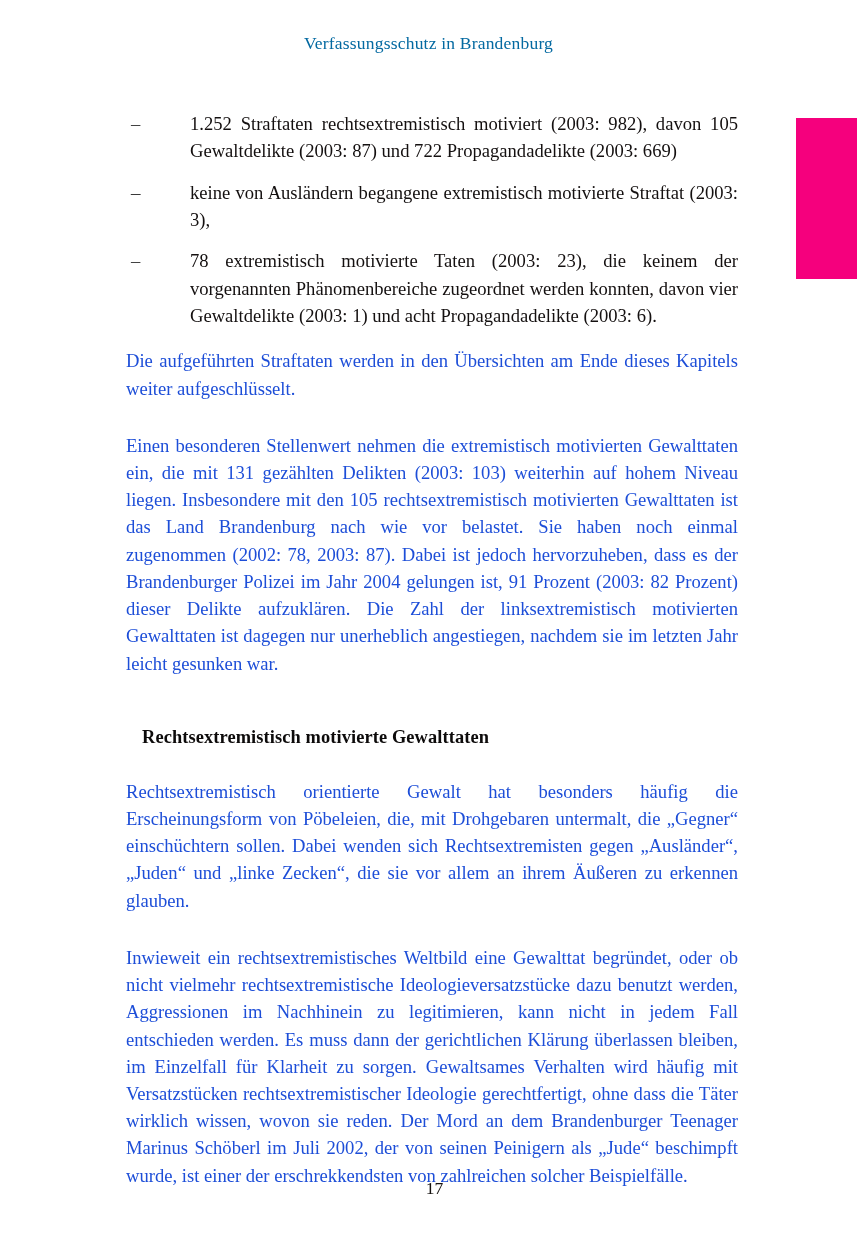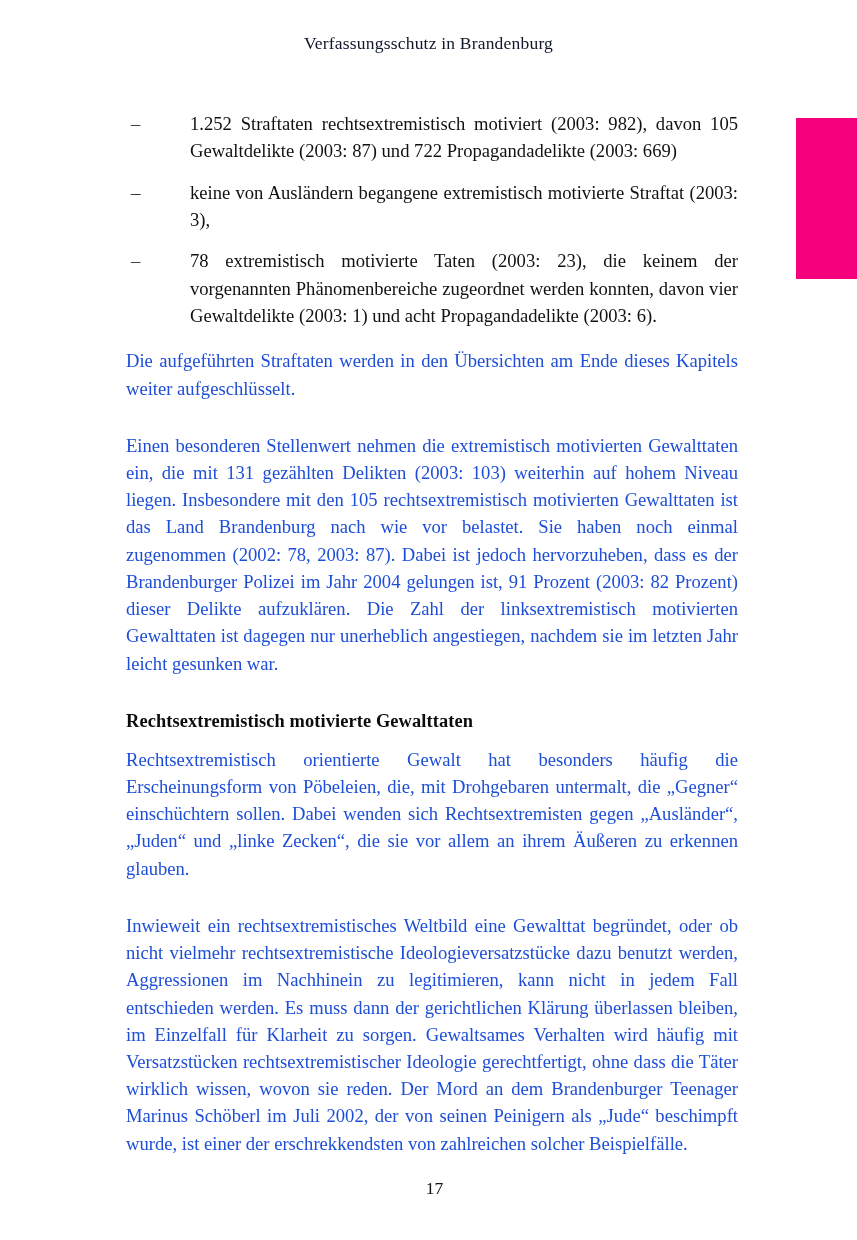--- a/index.html
+++ b/index.html
@@ -19,21 +19,21 @@
 
   
   .running-header {
     position: absolute;
     top: 33px;
     left: 0;
     width: 857px;
     text-align: center;
     font-size: 17.5px;
     letter-spacing: 0.2px;
-    color: #0f172a;
+    color: #0369a1;
   }
 
   
   .edge-tab {
     position: absolute;
     top: 118px;
     left: 796px;
     width: 61px;
     height: 161px;
     background: #f5007d;
@@ -84,21 +84,21 @@
     margin-bottom: 0;
     font-family: Liberation Serif, serif;
   }
 
   .gap-after-list { height: 18px; }
   .gap-before-heading { height: 32px; }
   .gap-after-heading { height: 11px; }
   .gap-between-blocks { height: 17px; }
 
   h2.section-heading {
-    margin: 0;
+    margin: 16px;
     font-size: 18.4px;
     font-weight: bold;
     line-height: 1.4;
     color: #0d0b0b;
     letter-spacing: 0.1px;
   }
 
   .folio {
     position: absolute;
     top: 1178px;

